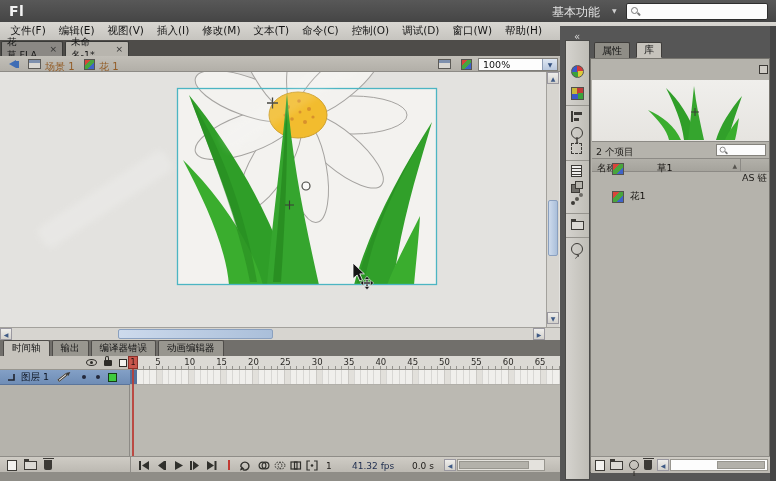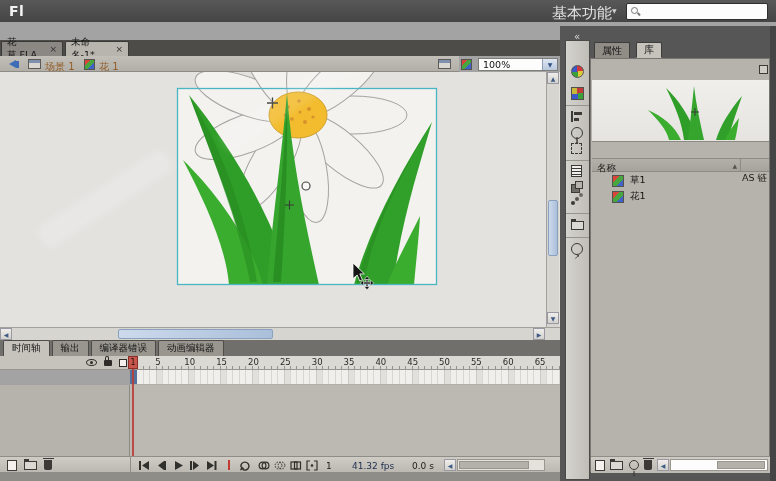--- a/index.html
+++ b/index.html
@@ -1,39 +1,39 @@
 <!DOCTYPE html>
 <html><head>
 <meta charset="utf-8">
 <style>
   html,body{margin:0;padding:0;background:#333;}
   .screen{position:relative;width:776px;height:481px;overflow:hidden;
-    font-family:"DejaVu Sans","Liberation Sans",sans-serif;background:#a3a3a3;
+    font-family:"DejaVu Sans","Liberation Sans",sans-serif;background:#fde047;
     -webkit-font-smoothing:antialiased;}
   .abs{position:absolute;}
 
   
   .topbar{left:0;top:0;width:776px;height:22px;background:linear-gradient(#585858,#454545);}
   .fl-logo{left:9px;top:3px;color:#f2f2f2;font-size:14px;font-weight:bold;letter-spacing:0.5px;}
-  .workspace{left:552px;top:4px;color:#e3e3e3;font-size:15px;cursor:default;}
+  .workspace{left:552px;top:4px;color:#e3e3e3;font-size:12px;cursor:default;}
   .ws-caret{left:612px;top:7px;color:#cfcfcf;font-size:6px;}
   .searchbox{left:626px;top:3px;width:140px;height:15px;background:#fcfcfc;border:1px solid #2e2e2e;border-radius:2px;}
   .magnifier{position:absolute;left:4px;top:3px;width:9px;height:9px;}
   .magnifier::before{content:"";position:absolute;left:0;top:0;width:5px;height:5px;border:1.4px solid #777;border-radius:50%;}
   .magnifier::after{content:"";position:absolute;left:6.4px;top:6.4px;width:3.5px;height:1.6px;background:#777;transform:rotate(45deg);border-radius:1px;}
   .search-input{position:absolute;left:16px;top:0;width:120px;height:13px;border:none;outline:none;background:transparent;font-size:10px;}
 
   .menubar{left:0;top:22px;width:776px;height:18px;background:linear-gradient(#d9d7d2,#c6c4bf);display:flex;align-items:center;padding-left:4px;box-sizing:border-box;}
   .menu-item{font-size:10.5px;color:#141414;padding:0 6.5px;cursor:default;white-space:nowrap;}
 
   
   .tabbar{left:0;top:40px;width:560px;height:16px;background:#4e4c49;}
   .doctab{position:absolute;top:1px;height:15px;display:flex;align-items:center;font-size:9.5px;color:#161616;padding:2px 5px;box-sizing:border-box;border:1px solid #3a3a38;border-bottom:none;border-radius:2px 2px 0 0;}
   .doctab .close{margin-left:5px;font-size:9px;color:#333;}
-  .editbar{left:0;top:56px;width:459px;height:16px;background:linear-gradient(#c2bfb8,#b2afa8);border-bottom:1px solid #8d8b86;box-sizing:border-box;}
+  .editbar{left:0;top:56px;width:560px;height:16px;background:linear-gradient(#c2bfb8,#b2afa8);border-bottom:1px solid #8d8b86;box-sizing:border-box;}
   .crumb{color:#935c26;font-size:10px;}
   .back-arrow{width:0;height:0;border-top:4.5px solid transparent;border-bottom:4.5px solid transparent;border-right:7px solid #3f6db5;}
   .back-bar{width:2.5px;height:7px;background:#3f6db5;margin-top:1px;}
   .clapper{width:13px;height:10px;background:linear-gradient(#7e90ad 0 3px,#d9d7d2 3px);border:1px solid #5c5a56;box-sizing:border-box;}
   .sym-chip{width:11px;height:11px;background:linear-gradient(135deg,#d8453a 0 33%,#49a53e 33% 66%,#3f63c8 66%);border:1px solid #55534f;box-sizing:border-box;}
   .zoomsel{left:478px;top:2px;width:80px;height:13px;background:#fdfdfd;border:1px solid #7f7d78;font-size:9.5px;display:flex;align-items:center;box-sizing:border-box;}
   .zoomsel .val{flex:1;padding-left:4px;color:#111;}
   .zoomsel .dd{width:14px;height:100%;background:linear-gradient(#dfe7f2,#b9c8de);border-left:1px solid #8f9db4;color:#33507e;font-size:6px;display:flex;align-items:center;justify-content:center;}
 
   
@@ -134,20 +134,33 @@
   <div class="abs topbar">
     <div class="abs fl-logo">Fl</div>
     <div class="abs workspace">基本功能</div>
     <div class="abs ws-caret">▼</div>
     <div class="abs searchbox">
       <span class="magnifier"></span>
       <input class="search-input" value="" style="">
     </div>
   </div>
 
+  <div class="abs menubar">
+    <span class="menu-item">文件(F)</span>
+    <span class="menu-item">编辑(E)</span>
+    <span class="menu-item">视图(V)</span>
+    <span class="menu-item">插入(I)</span>
+    <span class="menu-item">修改(M)</span>
+    <span class="menu-item">文本(T)</span>
+    <span class="menu-item">命令(C)</span>
+    <span class="menu-item">控制(O)</span>
+    <span class="menu-item">调试(D)</span>
+    <span class="menu-item">窗口(W)</span>
+    <span class="menu-item">帮助(H)</span>
+  </div>
 
   <div class="abs tabbar">
     <div class="doctab" style="left:1px;width:62px;background:#8b8884;">
       <span>花草.FLA</span>
       <span class="close">×</span>
     </div>
     <div class="doctab" style="left:65px;width:64px;background:#b8b5ae;">
       <span>未命名-1*</span>
       <span class="close">×</span>
     </div>
@@ -296,20 +309,30 @@
     <span>30</span>
     <span>35</span>
     <span>40</span>
     <span>45</span>
     <span>50</span>
     <span>55</span>
     <span>60</span>
     <span>65</span>
   </div>
 
+  <div class="abs layer-row">
+    <svg width="10" height="10" style="margin-left:6px;">
+        <path d="M2,8 L8,8 L8,2" fill="none" stroke="#20242e" stroke-width="1.6"></path>
+      </svg>
+    <span style="margin-left:5px;font-size:9.5px;color:#0e1522;">图层 1</span>
+    <div class="pencil-icon" style="margin-left:8px;"></div>
+    <div class="dotmark" style="margin-left:14px;"></div>
+    <div class="dotmark" style="margin-left:10px;"></div>
+    <div class="outline-swatch" style="margin-left:8px;"></div>
+  </div>
   <div class="abs layer-frames">
     <div class="keyframe-cell"></div>
   </div>
 
   <div class="abs tl-empty-left"></div>
   <div class="abs tl-empty-right"></div>
   <div class="abs playhead-box">
       <span>1</span>
     </div>
   <div class="abs playhead-line"></div>
@@ -436,29 +459,35 @@
           <svg width="140" height="56" viewBox="0 0 120 56" style="position:absolute;left:34px;top:4px;">
             <path d="M30,4 C38,20 46,38 48,56 L62,56 C54,32 42,15 30,4 Z" fill="#2f9e28"></path>
             <path d="M12,26 C22,36 31,46 33,56 L45,56 C39,42 26,32 12,26 Z" fill="#3aad2e"></path>
             <path d="M58,2 C56,22 54,40 52,56 L68,56 C64,38 60,20 58,2 Z" fill="#35a52e"></path>
             <path d="M106,12 C94,26 84,42 80,56 L92,56 C96,40 102,24 106,12 Z" fill="#31a02a"></path>
             <path d="M103,34 C97,42 91,50 89,56 L99,56 C101,48 102,40 103,34 Z" fill="#3aad2e"></path>
             <path d="M55,28 h8 M59,24 v8" stroke="#3a3a36" stroke-width="1"></path>
           </svg>
         </div>
 
+        <div class="countrow">
+          <span class="count-txt">2 个项目</span>
+          <div class="lib-search">
+            <span class="magnifier" style="left:2px;top:1px;transform:scale(0.85);"></span>
+          </div>
+        </div>
 
         <div class="lib-header">
           <span style="position:absolute;left:5px;top:2.5px;">名称</span>
           <span style="position:absolute;right:32px;top:3px;font-size:6px;color:#55534e;">▲</span>
           <span style="position:absolute;right:28px;top:0;width:1px;height:13px;background:#8c8a85;"></span>
           <span style="position:absolute;right:2px;top:13px;">AS 链</span>
         </div>
 
-        <div class="lib-row" style="top:114px;">
+        <div class="lib-row" style="top:102px;gap:27px;">
           <span class="sym-chip" style="margin-left:20px;width:12px;height:12px;"></span>
           <span style="margin-left:6px;">草1</span>
         </div>
         <div class="lib-row" style="top:130px;">
           <span class="sym-chip" style="margin-left:20px;width:12px;height:12px;"></span>
           <span style="margin-left:6px;">花1</span>
         </div>
 
         <div class="lib-bottom">
           <div class="mini-ic" style="left:4px;">

